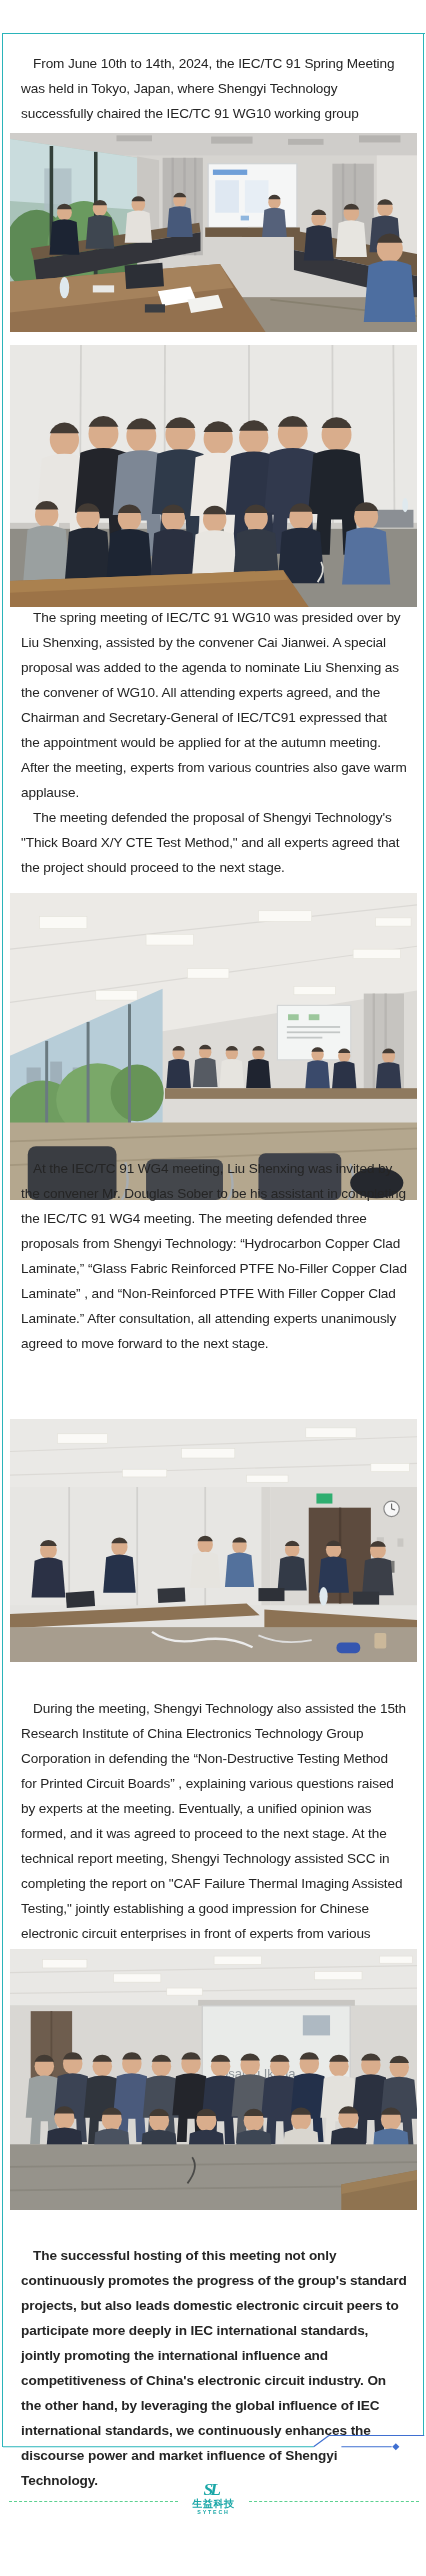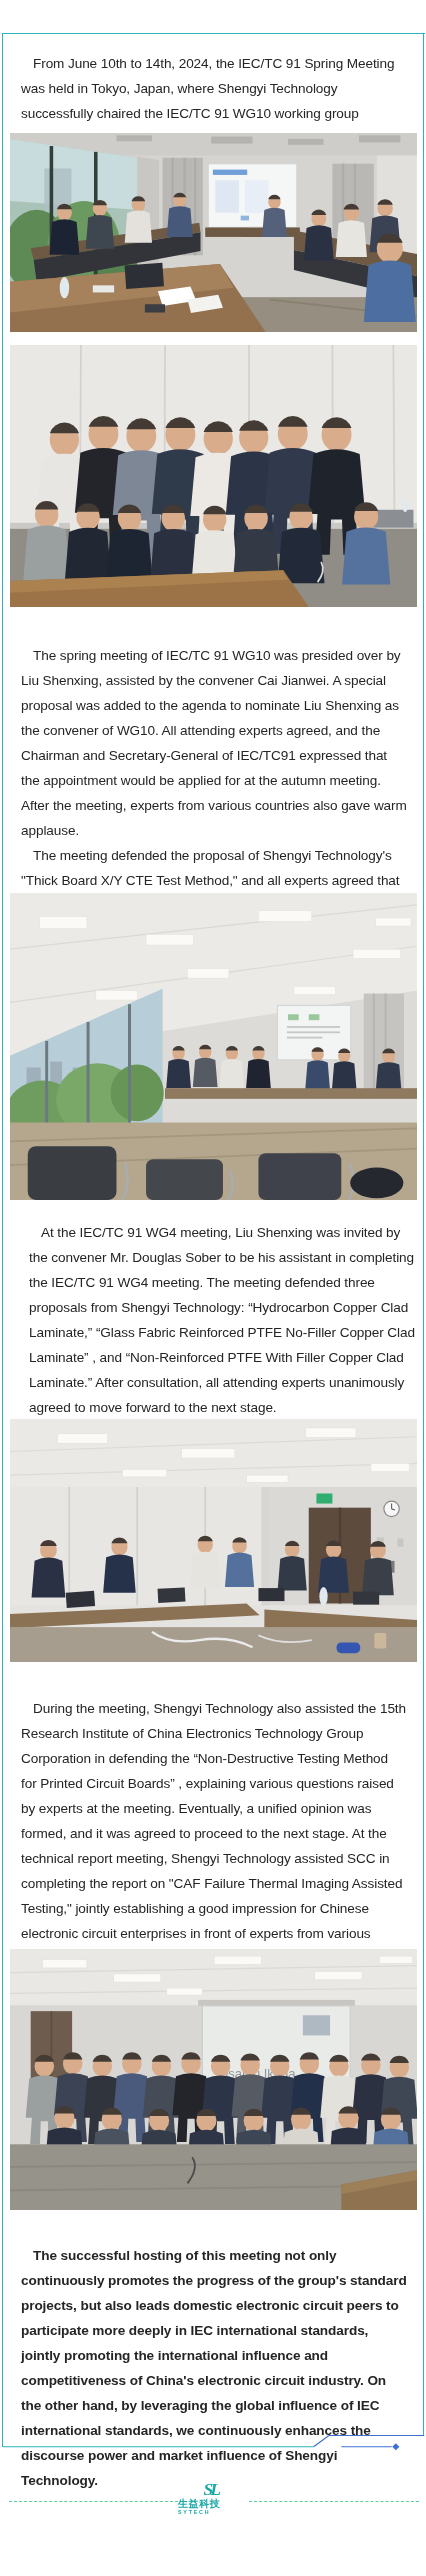--- a/index.html
+++ b/index.html
@@ -10,21 +10,21 @@
   }
   .frame-line{position:absolute;background:#2ab4ba;}
   .para-block{position:absolute;left:21px;width:386px;}
   .para-block p{
     margin:0;font-size:13.6px;line-height:25px;letter-spacing:-0.1px;
     color:#252525;text-indent:12px;text-align:left;
   }
   .photo{position:absolute;left:10px;width:407px;overflow:hidden;background:#cfcdc9;}
   .photo svg{display:block;width:100%;height:100%;}
   .footer-dash{position:absolute;border-top:1.8px dashed #5bd291;height:0;}
-  .logo-box{position:absolute;left:178px;top:2479px;width:71px;text-align:left;}
+  .logo-box{position:absolute;left:178px;top:2479px;width:71px;text-align:center;}
   .logo-mark{display:block;margin:0 auto;height:20px;}
   .logo-cn{font-size:10px;font-weight:bold;color:#1aa7a7;letter-spacing:0.6px;line-height:9.5px;}
   .logo-en{font-size:5.3px;font-weight:bold;color:#1aa7a7;letter-spacing:1.8px;line-height:6.5px;}
 </style>
 </head>
 <body>
 
 <svg width="0" height="0" style="position:absolute" aria-hidden="true">
   <defs>
     <g id="person">
@@ -143,21 +143,21 @@
       <use href="#person-sit" transform="translate(346,406) scale(1.8)" color="#e8e6e1"></use>
       <use href="#person-sit" transform="translate(416,404) scale(1.8)" color="#333a46"></use>
       <use href="#person-sit" transform="translate(492,402) scale(1.8)" color="#222a3a"></use>
       <use href="#person-sit" transform="translate(602,404) scale(1.85)" color="#55719e"></use>
       <polygon points="0,398 462,380 505,442 0,442" fill="#9c7347"></polygon>
       <polygon points="0,398 462,380 470,396 0,418" fill="#aa814f"></polygon>
       <path d="M520,400 q14,-18 6,-34" stroke="#d8d8d4" stroke-width="3" fill="none"></path>
     </svg>
   </div>
 
-  <div class="para-block" style="top:643px;">
+  <div class="para-block" style="top:605px;">
     <p>The spring meeting of IEC/TC 91 WG10 was presided over by Liu Shenxing, assisted by the convener Cai Jianwei. A special proposal was added to the agenda to nominate Liu Shenxing as the convener of WG10. All attending experts agreed, and the Chairman and Secretary-General of IEC/TC91 expressed that the appointment would be applied for at the autumn meeting. After the meeting, experts from various countries also gave warm applause.</p>
     <p>The meeting defended the proposal of Shengyi Technology's "Thick Board X/Y CTE Test Method," and all experts agreed that the project should proceed to the next stage.</p>
   </div>
 
   <div class="photo" style="top:893px;height:307px;">
     <svg viewBox="0 0 688 519" preserveAspectRatio="none">
       <rect x="0" y="0" width="688" height="519" fill="#dddbd7"></rect>
       <polygon points="0,0 688,0 688,165 0,275" fill="#eceae6"></polygon>
       <line x1="0" y1="95" x2="688" y2="20" stroke="#dbd9d5" stroke-width="2"></line>
       <line x1="0" y1="185" x2="688" y2="90" stroke="#dbd9d5" stroke-width="2"></line>
@@ -202,21 +202,21 @@
       <rect x="30" y="428" width="150" height="91" rx="14" fill="#3a3d42"></rect>
       <rect x="230" y="450" width="130" height="69" rx="12" fill="#44474c"></rect>
       <rect x="420" y="440" width="140" height="79" rx="12" fill="#3f424a"></rect>
       <path d="M195,455 q10,40 -6,64" stroke="#a7adb2" stroke-width="4" fill="none"></path>
       <path d="M372,468 q10,32 -4,51" stroke="#a7adb2" stroke-width="4" fill="none"></path>
       <path d="M575,458 q12,34 -2,61" stroke="#a7adb2" stroke-width="4" fill="none"></path>
       <ellipse cx="620" cy="490" rx="45" ry="26" fill="#25282e"></ellipse>
     </svg>
   </div>
 
-  <div class="para-block" style="top:1220px;margin-left:8px;">
+  <div class="para-block" style="top:1156px;">
     <p>At the IEC/TC 91 WG4 meeting, Liu Shenxing was invited by the convener Mr. Douglas Sober to be his assistant in completing the IEC/TC 91 WG4 meeting. The meeting defended three proposals from Shengyi Technology: “Hydrocarbon Copper Clad Laminate,” “Glass Fabric Reinforced PTFE No-Filler Copper Clad Laminate” , and “Non-Reinforced PTFE With Filler Copper Clad Laminate.” After consultation, all attending experts unanimously agreed to move forward to the next stage.</p>
   </div>
 
   <div class="photo" style="top:1419px;height:243px;">
     <svg viewBox="0 0 688 411" preserveAspectRatio="none">
       <rect x="0" y="0" width="688" height="411" fill="#e4e3e0"></rect>
       <rect x="0" y="0" width="688" height="115" fill="#eae9e6"></rect>
       <line x1="0" y1="55" x2="688" y2="30" stroke="#dcdad6" stroke-width="2"></line>
       <line x1="0" y1="95" x2="688" y2="75" stroke="#dcdad6" stroke-width="2"></line>
       <rect x="80" y="25" width="85" height="16" fill="#fbfaf7" stroke="#e2e0d8"></rect>

